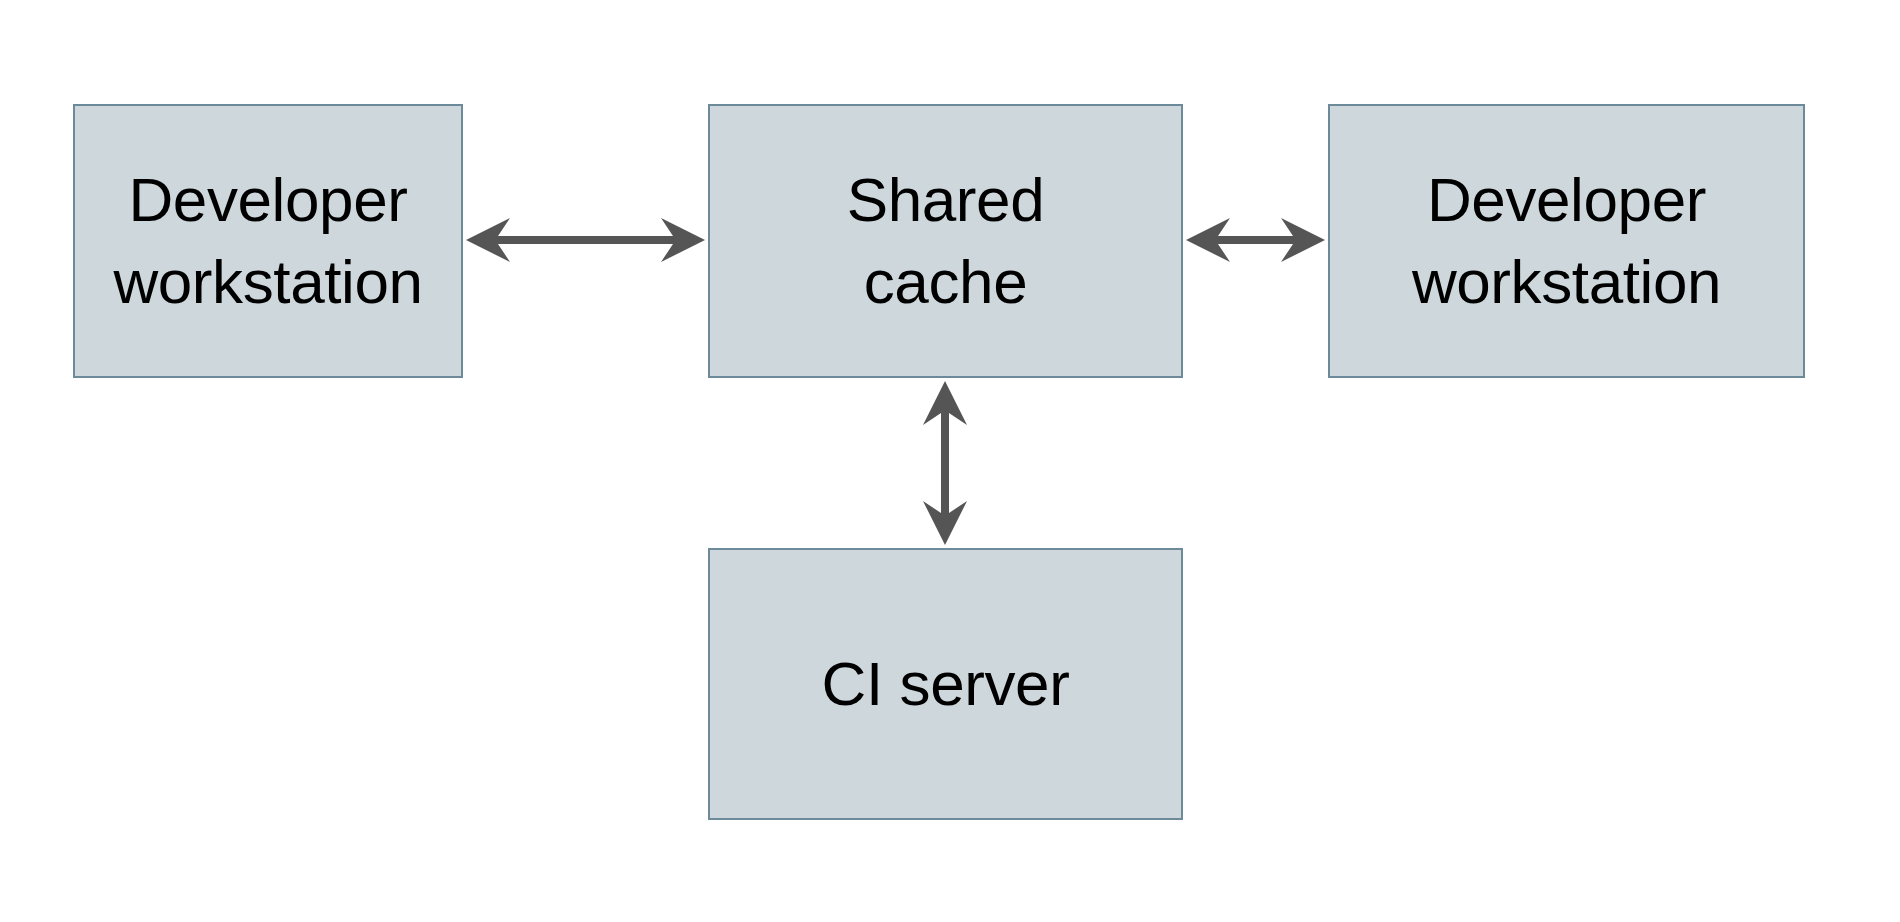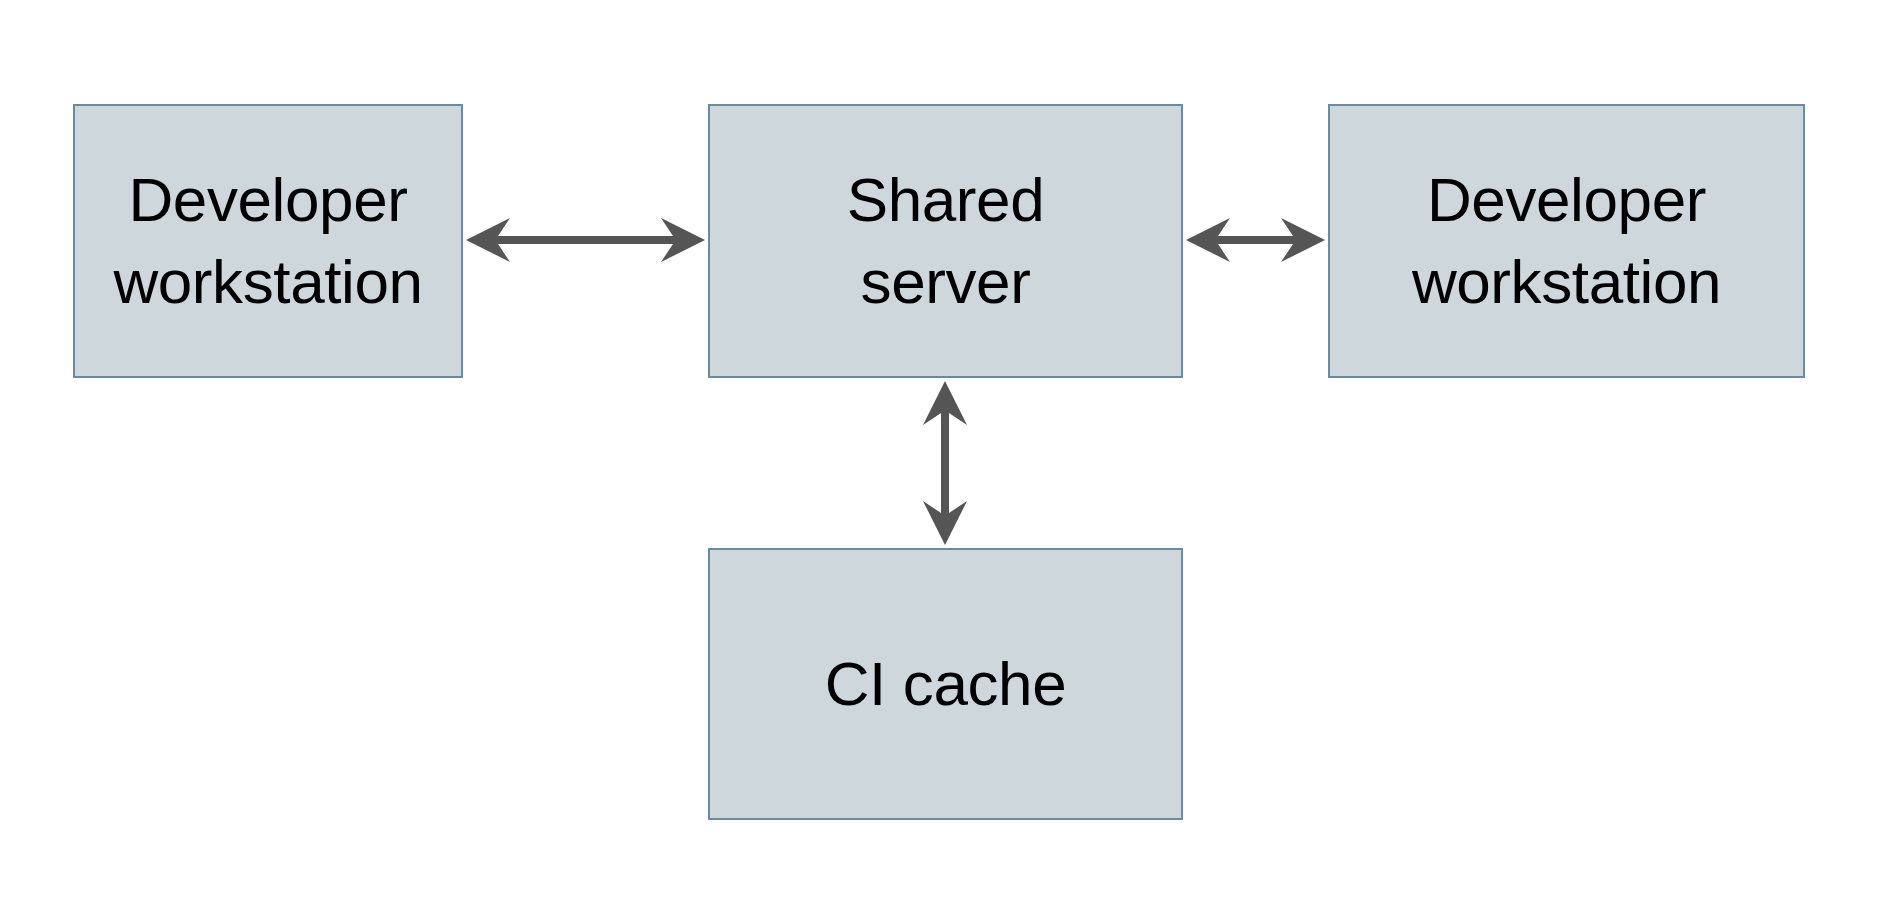--- a/index.html
+++ b/index.html
@@ -52,30 +52,30 @@
 
 <div id="canvas" style="width: 1900px; height: 922px; background: rgb(255, 255, 255);">
 
   <div class="node" id="node-0" style="left: 73px; top: 104px; width: 390px; height: 274px; background: rgb(206, 216, 220); border-color: rgb(108, 138, 153);">
     <span class="node-label" style="color: rgb(0, 0, 0);">Developer
 workstation</span>
   </div>
 
   <div class="node" id="node-1" style="left: 708px; top: 104px; width: 475px; height: 274px; background: rgb(206, 216, 220); border-color: rgb(108, 138, 153);">
     <span class="node-label" style="color: rgb(0, 0, 0);">Shared
-server</span>
+cache</span>
   </div>
 
   <div class="node" id="node-2" style="left: 1328px; top: 104px; width: 477px; height: 274px; background: rgb(206, 216, 220); border-color: rgb(108, 138, 153);">
     <span class="node-label" style="color: rgb(0, 0, 0);">Developer
 workstation</span>
   </div>
 
   <div class="node" id="node-3" style="left: 708px; top: 548px; width: 475px; height: 272px; background: rgb(206, 216, 220); border-color: rgb(108, 138, 153);">
-    <span class="node-label" style="color: rgb(0, 0, 0);">CI cache</span>
+    <span class="node-label" style="color: rgb(0, 0, 0);">CI server</span>
   </div>
 
   <div class="edge" id="edge-0" style="left: 466px; top: 214px; width: 239px; height: 52px;">
       <svg width="239" height="52" viewBox="0 0 239 52">
         <polygon points="0.0,26.0 44.0,4.0 32.0,22.0 207.0,22.0 195.0,4.0 239.0,26.0 195.0,48.0 207.0,30.0 32.0,30.0 44.0,48.0" fill="#555555"></polygon>
       </svg>
     </div>
   <div class="edge" id="edge-1" style="left: 1186px; top: 214px; width: 139px; height: 52px;">
       <svg width="139" height="52" viewBox="0 0 139 52">
         <polygon points="0.0,26.0 44.0,4.0 32.0,22.0 107.0,22.0 95.0,4.0 139.0,26.0 95.0,48.0 107.0,30.0 32.0,30.0 44.0,48.0" fill="#555555"></polygon>

